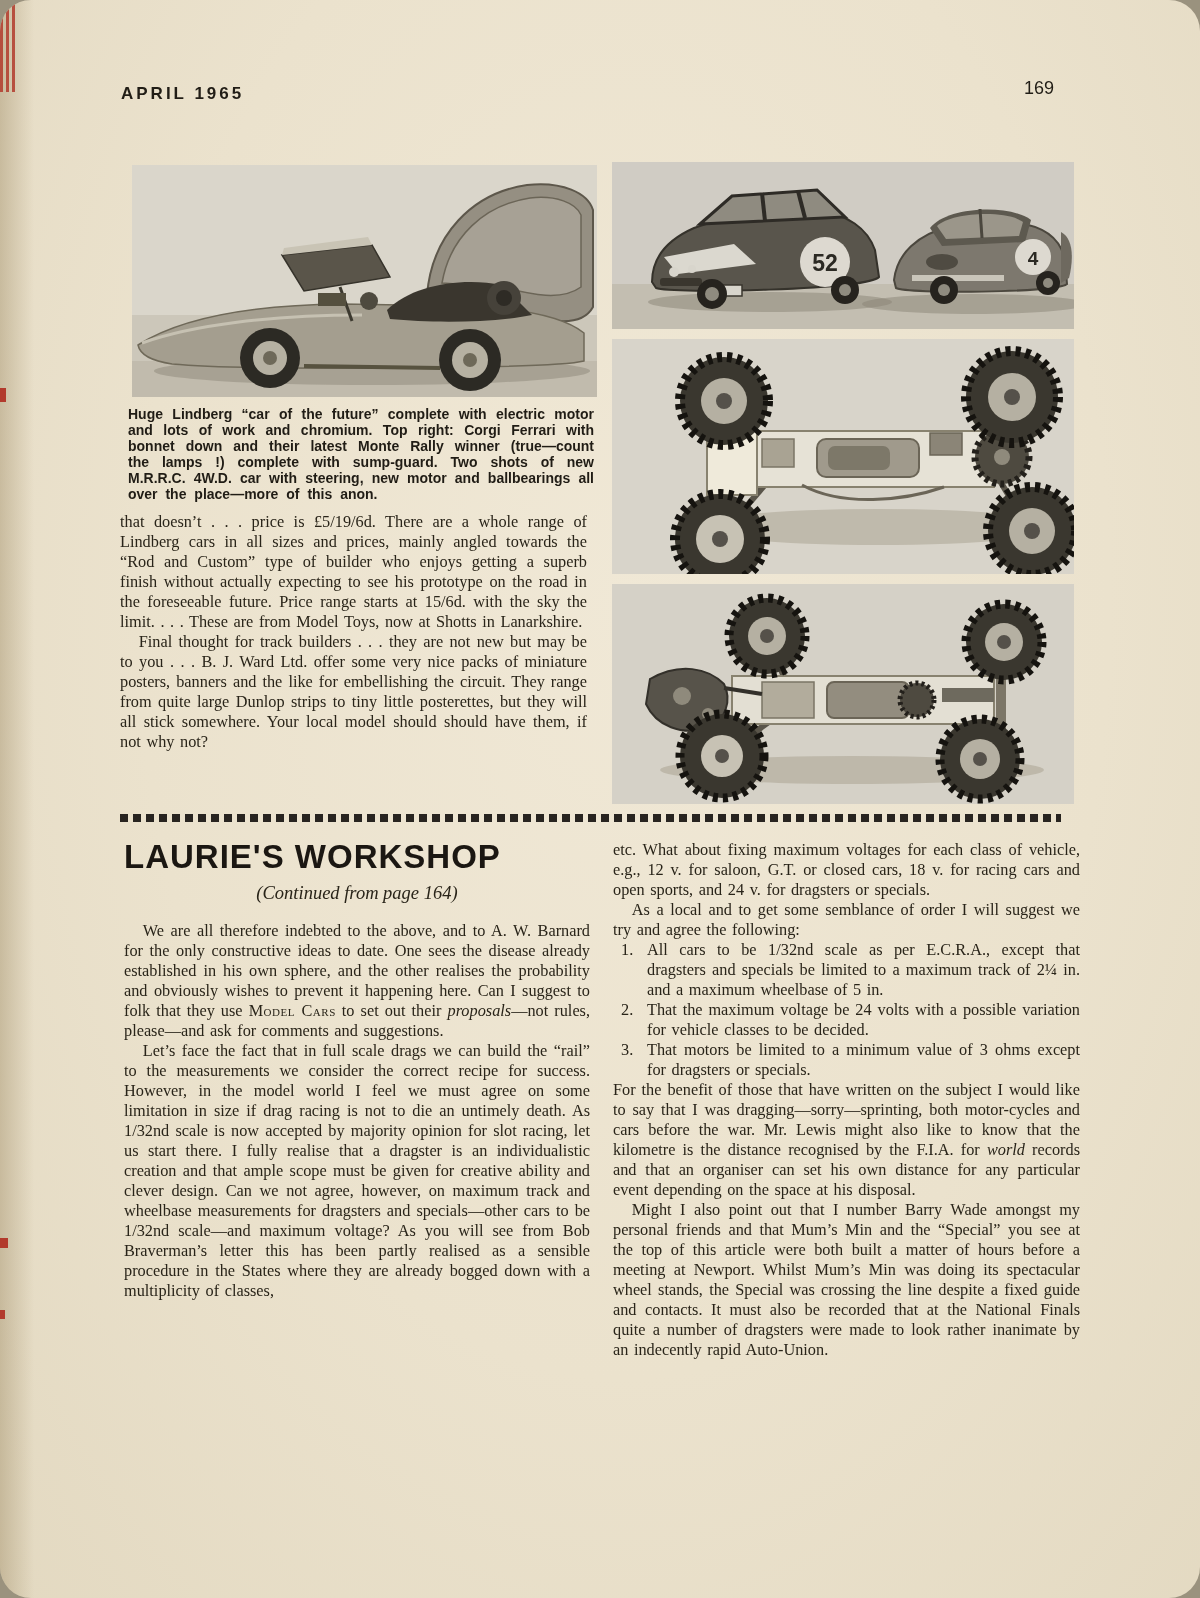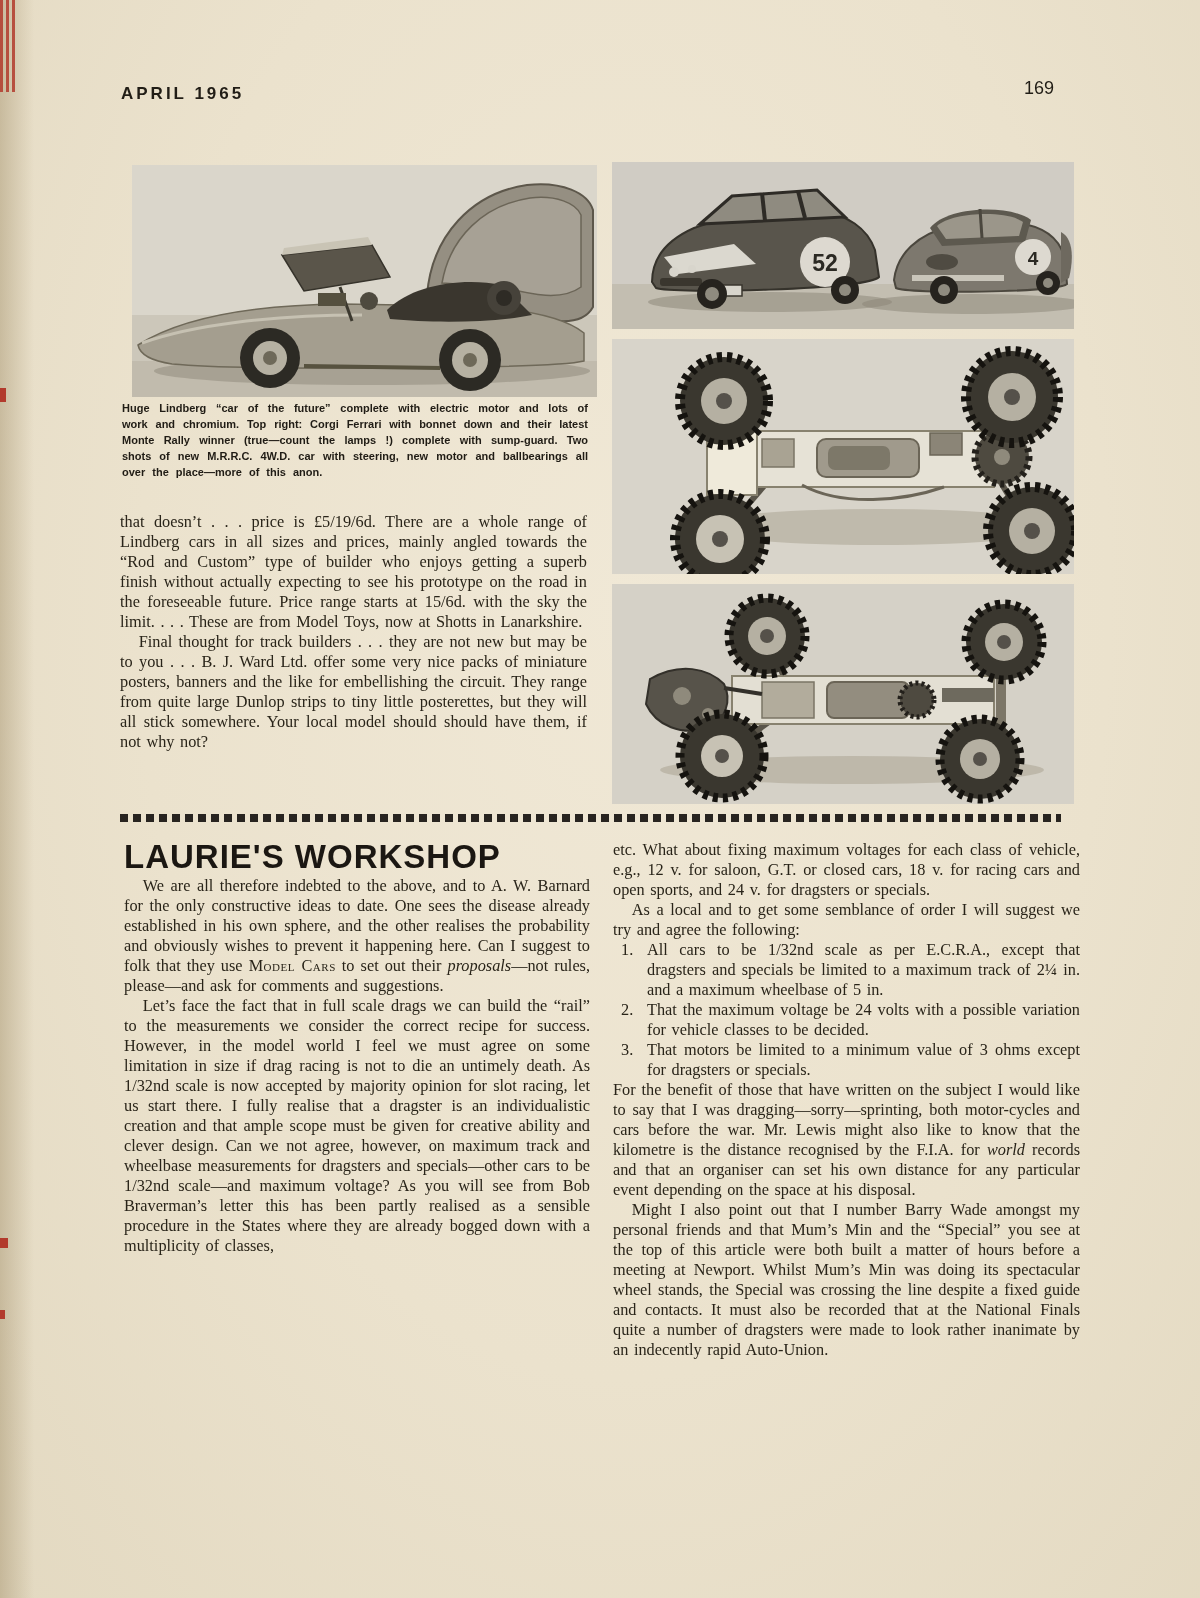--- a/index.html
+++ b/index.html
@@ -1,19 +1,19 @@
 <!DOCTYPE html>
 <html><head>
 <meta charset="utf-8">
 <style>
   html,body{margin:0;padding:0;background:#9a927e;}
   .page{
     position:relative;width:1200px;height:1598px;margin:0 auto;
     background:radial-gradient(ellipse at 52% 38%, #f0e8d6 0%, #ebe2cd 55%, #e3d9c1 100%);
-    font-family:"Liberation Serif", serif;color:#292419;overflow:hidden;
+    font-family:"Liberation Serif", serif;color:#292419;overflow:hidden;border-radius:31px;
   }
   .edge-shade{position:absolute;left:0;top:0;width:34px;height:100%;
     background:linear-gradient(90deg, rgba(150,130,90,.38), rgba(150,130,90,0));}
   .corner-marks{position:absolute;left:0;top:0;width:15px;height:92px;
     background:repeating-linear-gradient(90deg,#b23a2c 0 3px, rgba(0,0,0,0) 3px 6px);opacity:.85;}
   .edge-mark{position:absolute;left:0;background:#b23a2c;}
   .edge-mark.m1{top:388px;width:6px;height:14px;}
   .edge-mark.m2{top:1238px;width:8px;height:10px;}
   .edge-mark.m3{top:1310px;width:5px;height:9px;}
 
@@ -23,22 +23,22 @@
   .page-number{position:absolute;left:1024px;top:78px;
     font-family:"Liberation Sans",sans-serif;font-weight:normal;font-size:18px;color:#211d16;}
 
   figure.photo{position:absolute;margin:0;padding:12px;}
   figure.photo svg{display:block;}
   .photo1{left:120px;top:153px;width:465px;height:232px;}
   .photo2{left:600px;top:150px;width:462px;height:167px;}
   .photo3{left:600px;top:327px;width:462px;height:235px;}
   .photo4{left:600px;top:572px;width:462px;height:220px;}
 
-  .caption{position:absolute;left:120px;top:398px;width:466px;margin:2px;
-    font-family:"Liberation Sans",sans-serif;font-weight:bold;font-size:11px;
+  .caption{position:absolute;left:120px;top:398px;width:466px;margin:8px;
+    font-family:"Liberation Sans",sans-serif;font-weight:bold;font-size:14px;
     line-height:16px;text-align:justify;word-spacing:4px;color:#201c15;}
 
   .bodytext{font-size:16.3px;line-height:20px;text-align:justify;margin:0;word-spacing:1.5px;}
   .indent{text-indent:1.15em;}
   .it{font-style:italic;}
   .sc{font-variant:small-caps;letter-spacing:.5px;}
 
   .intro{position:absolute;left:120px;top:512px;width:467px;}
 
   .divider{position:absolute;left:120px;top:814px;width:941px;height:8px;
@@ -228,20 +228,21 @@
 
   <div class="intro">
     <p class="bodytext">that doesn’t . . . price is £5/19/6d. There are a whole range of Lindberg cars in all sizes and prices, mainly angled towards the “Rod and Custom” type of builder who enjoys getting a superb finish without actually expecting to see his prototype on the road in the foreseeable future. Price range starts at 15/6d. with the sky the limit. . . . These are from Model Toys, now at Shotts in Lanarkshire.</p>
     <p class="bodytext indent">Final thought for track builders . . . they are not new but may be to you . . . B. J. Ward Ltd. offer some very nice packs of miniature posters, banners and the like for embellishing the circuit. They range from quite large Dunlop strips to tiny little posterettes, but they will all stick somewhere. Your local model should should have them, if not why not?</p>
   </div>
 
   <div class="divider"></div>
 
   <div class="left-col">
     <h1 class="article-title">LAURIE'S WORKSHOP</h1>
+    <p class="subtitle">(Continued from page 164)</p>
     <p class="bodytext indent"><span>We are all therefore indebted to the above, and to A. W. Barnard for the only constructive ideas to date. One sees the disease already established in his own sphere, and the other realises the probability and obviously wishes to prevent it happening here. Can I suggest to folk that they use </span><span class="sc">Model Cars</span><span> to set out their </span><span class="it">proposals</span><span>—not rules, please—and ask for comments and suggestions.</span></p>
     <p class="bodytext indent">Let’s face the fact that in full scale drags we can build the “rail” to the measurements we consider the correct recipe for success. However, in the model world I feel we must agree on some limitation in size if drag racing is not to die an untimely death. As 1/32nd scale is now accepted by majority opinion for slot racing, let us start there. I fully realise that a dragster is an individualistic creation and that ample scope must be given for creative ability and clever design. Can we not agree, however, on maximum track and wheelbase measurements for dragsters and specials—other cars to be 1/32nd scale—and maximum voltage? As you will see from Bob Braverman’s letter this has been partly realised as a sensible procedure in the States where they are already bogged down with a multiplicity of classes,</p>
   </div>
 
   <div class="right-col">
     <p class="bodytext">etc. What about fixing maximum voltages for each class of vehicle, e.g., 12 v. for saloon, G.T. or closed cars, 18 v. for racing cars and open sports, and 24 v. for dragsters or specials.</p>
     <p class="bodytext indent">As a local and to get some semblance of order I will suggest we try and agree the following:</p>
     <div class="list-item">
       <span class="num">1.</span>
       <span class="li-text">All cars to be 1/32nd scale as per E.C.R.A., except that dragsters and specials be limited to a maximum track of 2¼ in. and a maximum wheelbase of 5 in.</span>

